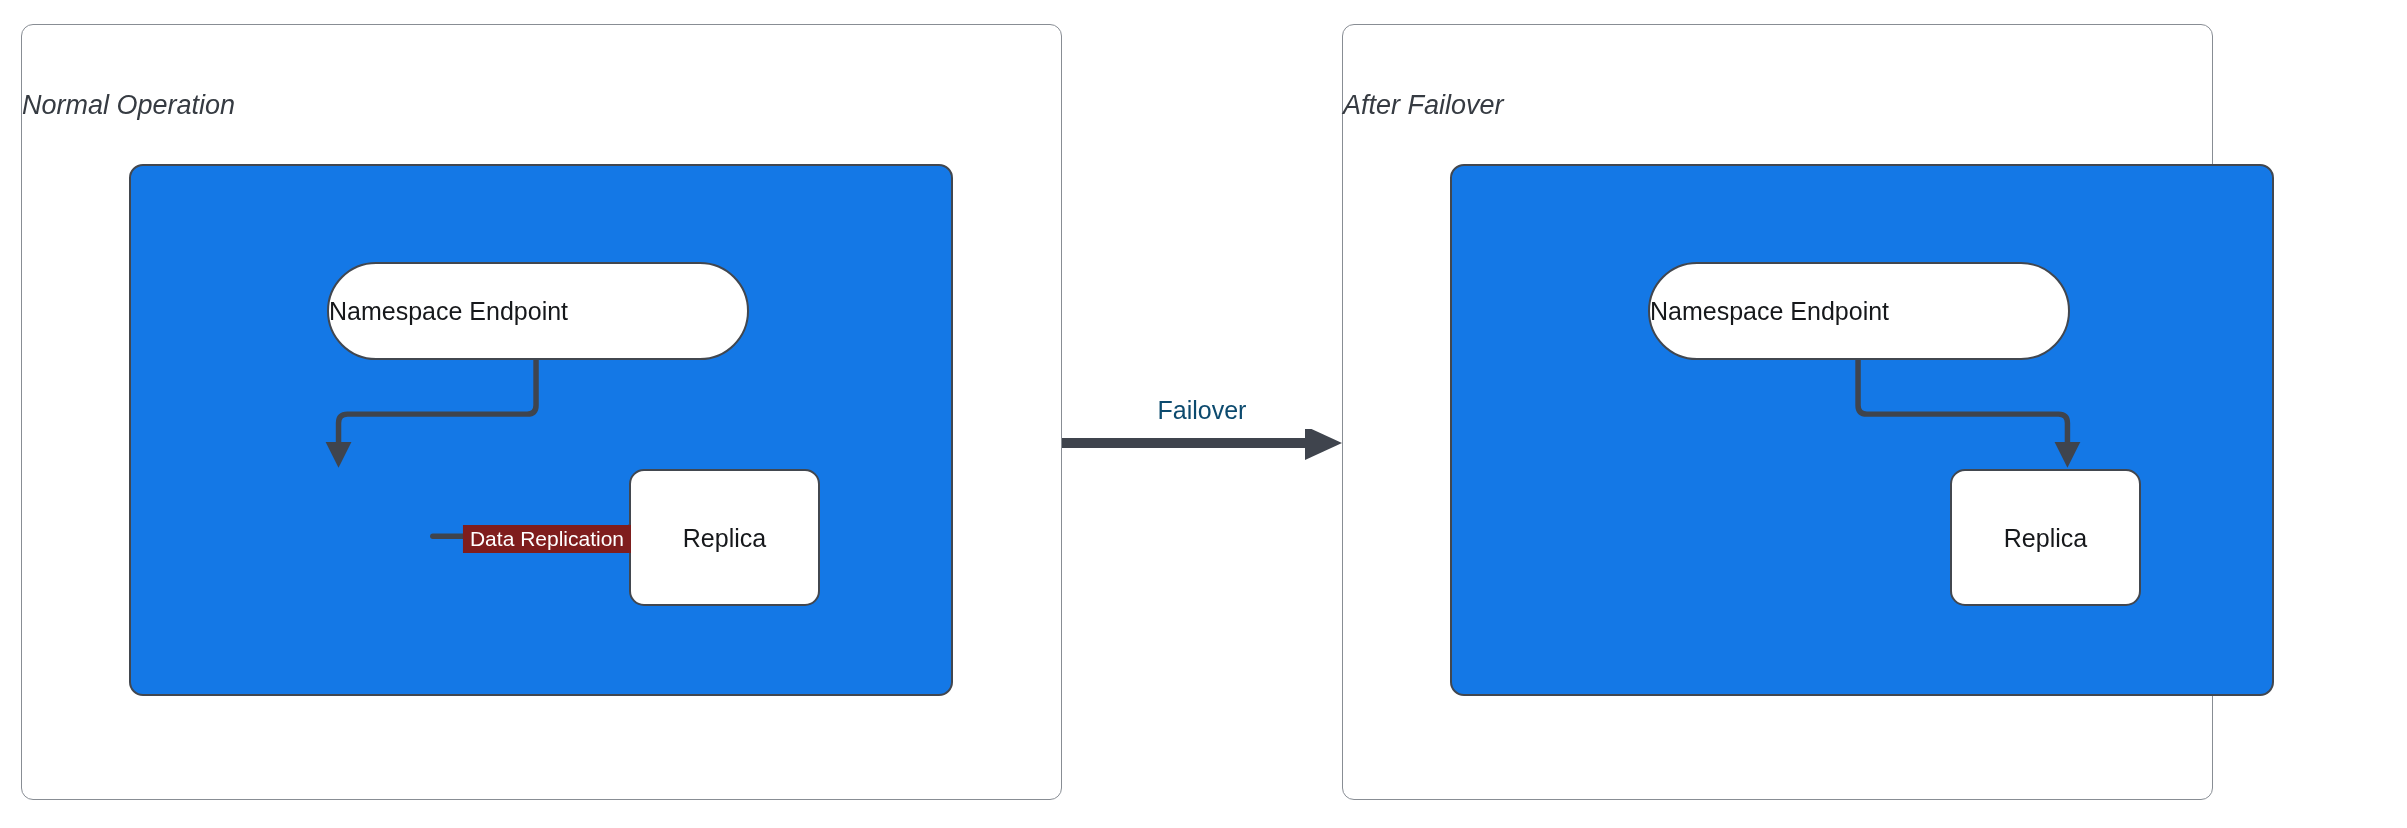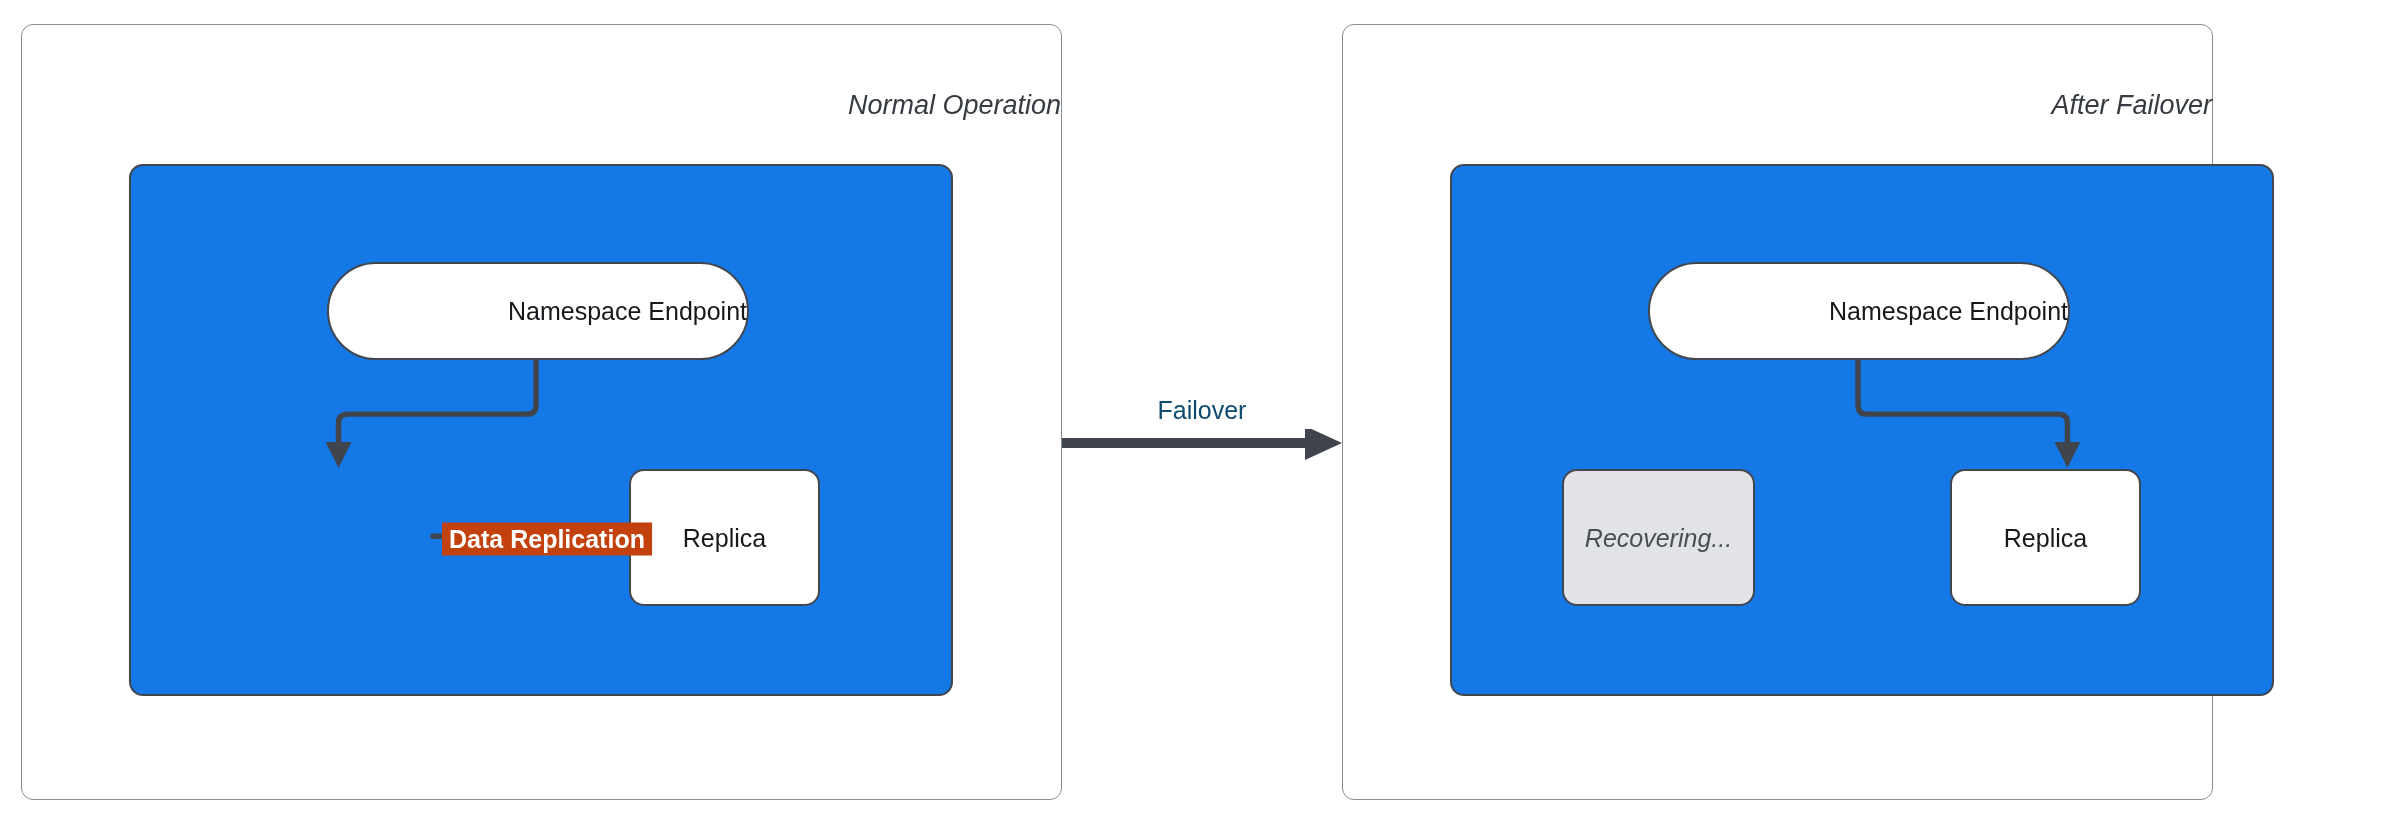--- a/index.html
+++ b/index.html
@@ -24,21 +24,21 @@
     box-sizing: border-box;
   }
   .panel-normal { left: 21px;   width: 1041px; }
   .panel-after  { left: 1342px; width: 871px; }
 
   .panel-title {
     position: absolute;
     top: 64px;
     left: 0;
     width: 100%;
-    text-align: right;
+    text-align: left;
     font-style: italic;
     font-size: 27px;
     line-height: 32px;
     color: #363b42;
   }
 
   .blue-box {
     position: absolute;
     left: 107px;
     top: 139px;
@@ -64,21 +64,21 @@
     left: 196px;
     top: 96px;
     width: 422px;
     height: 98px;
     background: #ffffff;
     border: 2.5px solid #42474f;
     border-radius: 49px;
     box-sizing: border-box;
     display: flex;
     align-items: center;
-    justify-content: flex-end;
+    justify-content: flex-start;
     font-size: 25px;
     color: #16181b;
   }
 
   .node {
     position: absolute;
     top: 303px;
     height: 137px;
     background: #ffffff;
     border: 2px solid #42474f;
@@ -100,24 +100,24 @@
     background: #e2e3e6;
     color: #4a4f57;
     font-style: italic;
   }
 
   .edge-label {
     position: absolute;
     left: 416px;
     top: 373px;
     transform: translate(-50%, -50%);
-    background: #c2410c;
+    background: #7f1d1d;
     color: #ffffff;
-    font-weight: bold;
-    font-size: 25px;
+    font-weight: normal;
+    font-size: 21px;
     padding: 2px 7px;
     white-space: nowrap;
   }
 
   .failover-group {
     position: absolute;
     left: 1062px;
     top: 396px;
     width: 280px;
     height: 66px;
@@ -186,21 +186,18 @@
     <svg class="arrow-layer" viewBox="0 0 824 532" width="824" height="532">
 
       <path d="M 408 193 L 408 241 Q 408 250 417 250 L 610 250 Q 619 250 619 259 L 619 281" fill="none" stroke="#3f444d" stroke-width="5.5" stroke-linecap="round"></path>
       <polygon points="619,304 606,278 632,278" fill="#3f444d"></polygon>
     </svg>
 
     <div class="pill">
       <span>Namespace Endpoint</span>
     </div>
 
-    <div class="node node-left-slot node-recovering">
-      <span class="node-label">Recovering...</span>
-    </div>
 
     <div class="node node-right-slot">
       <span class="node-label">Replica</span>
     </div>
   </div>
 </div>
 
 </body></html>

